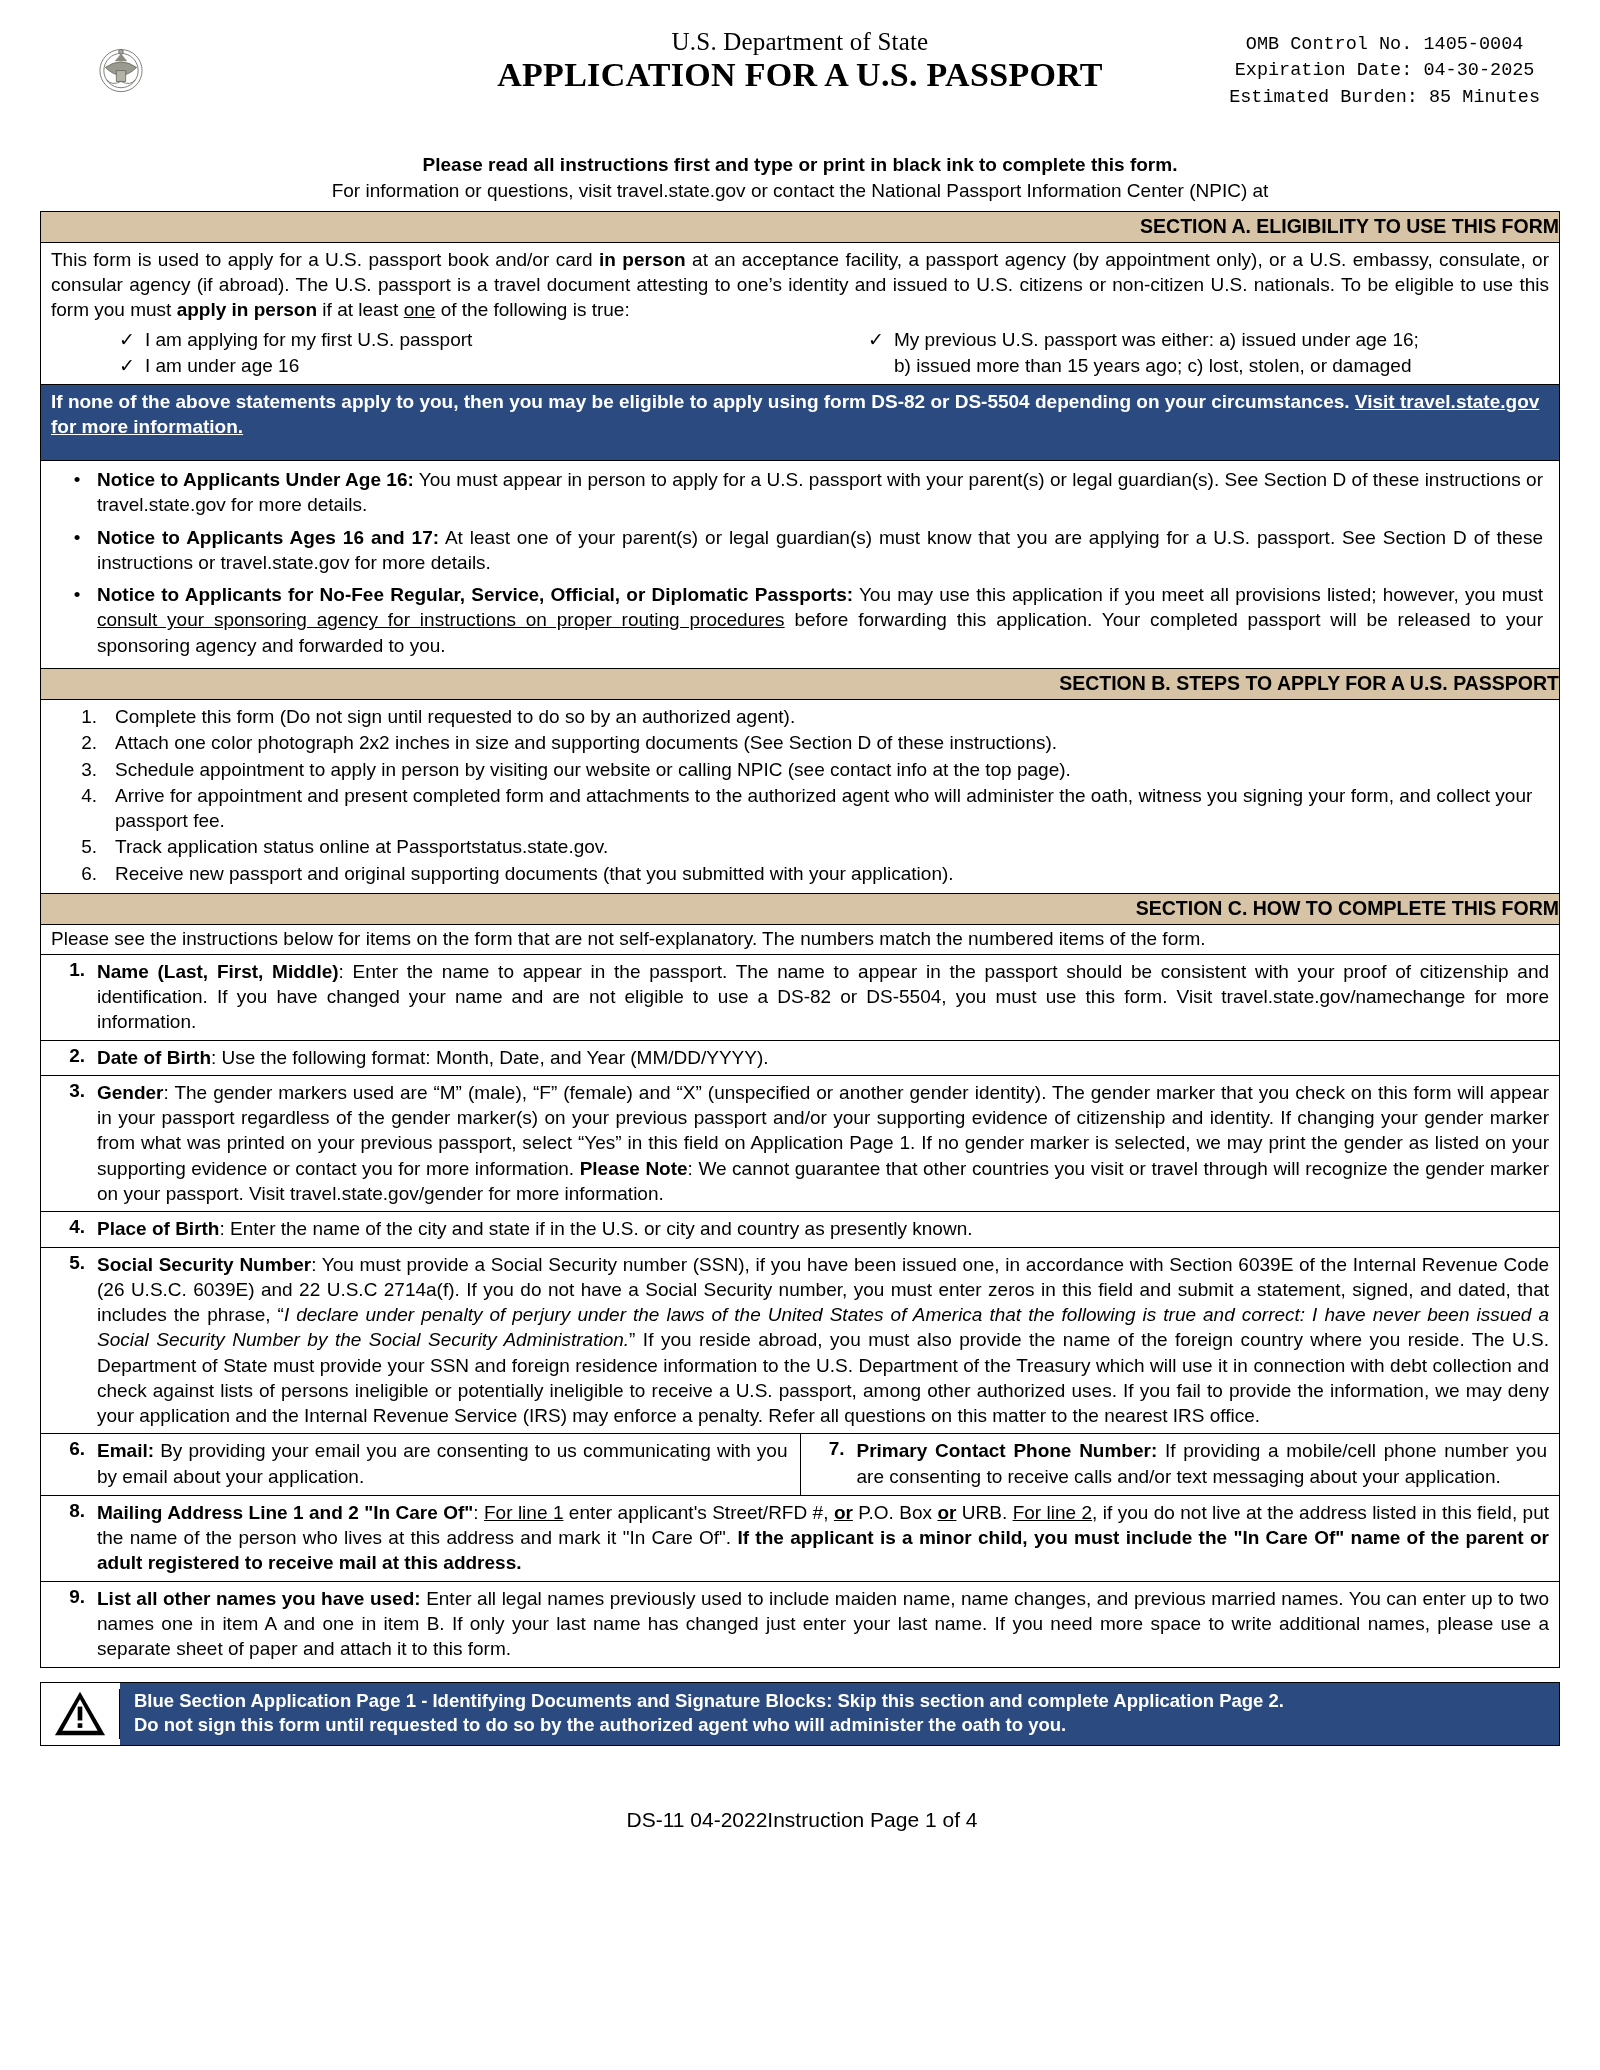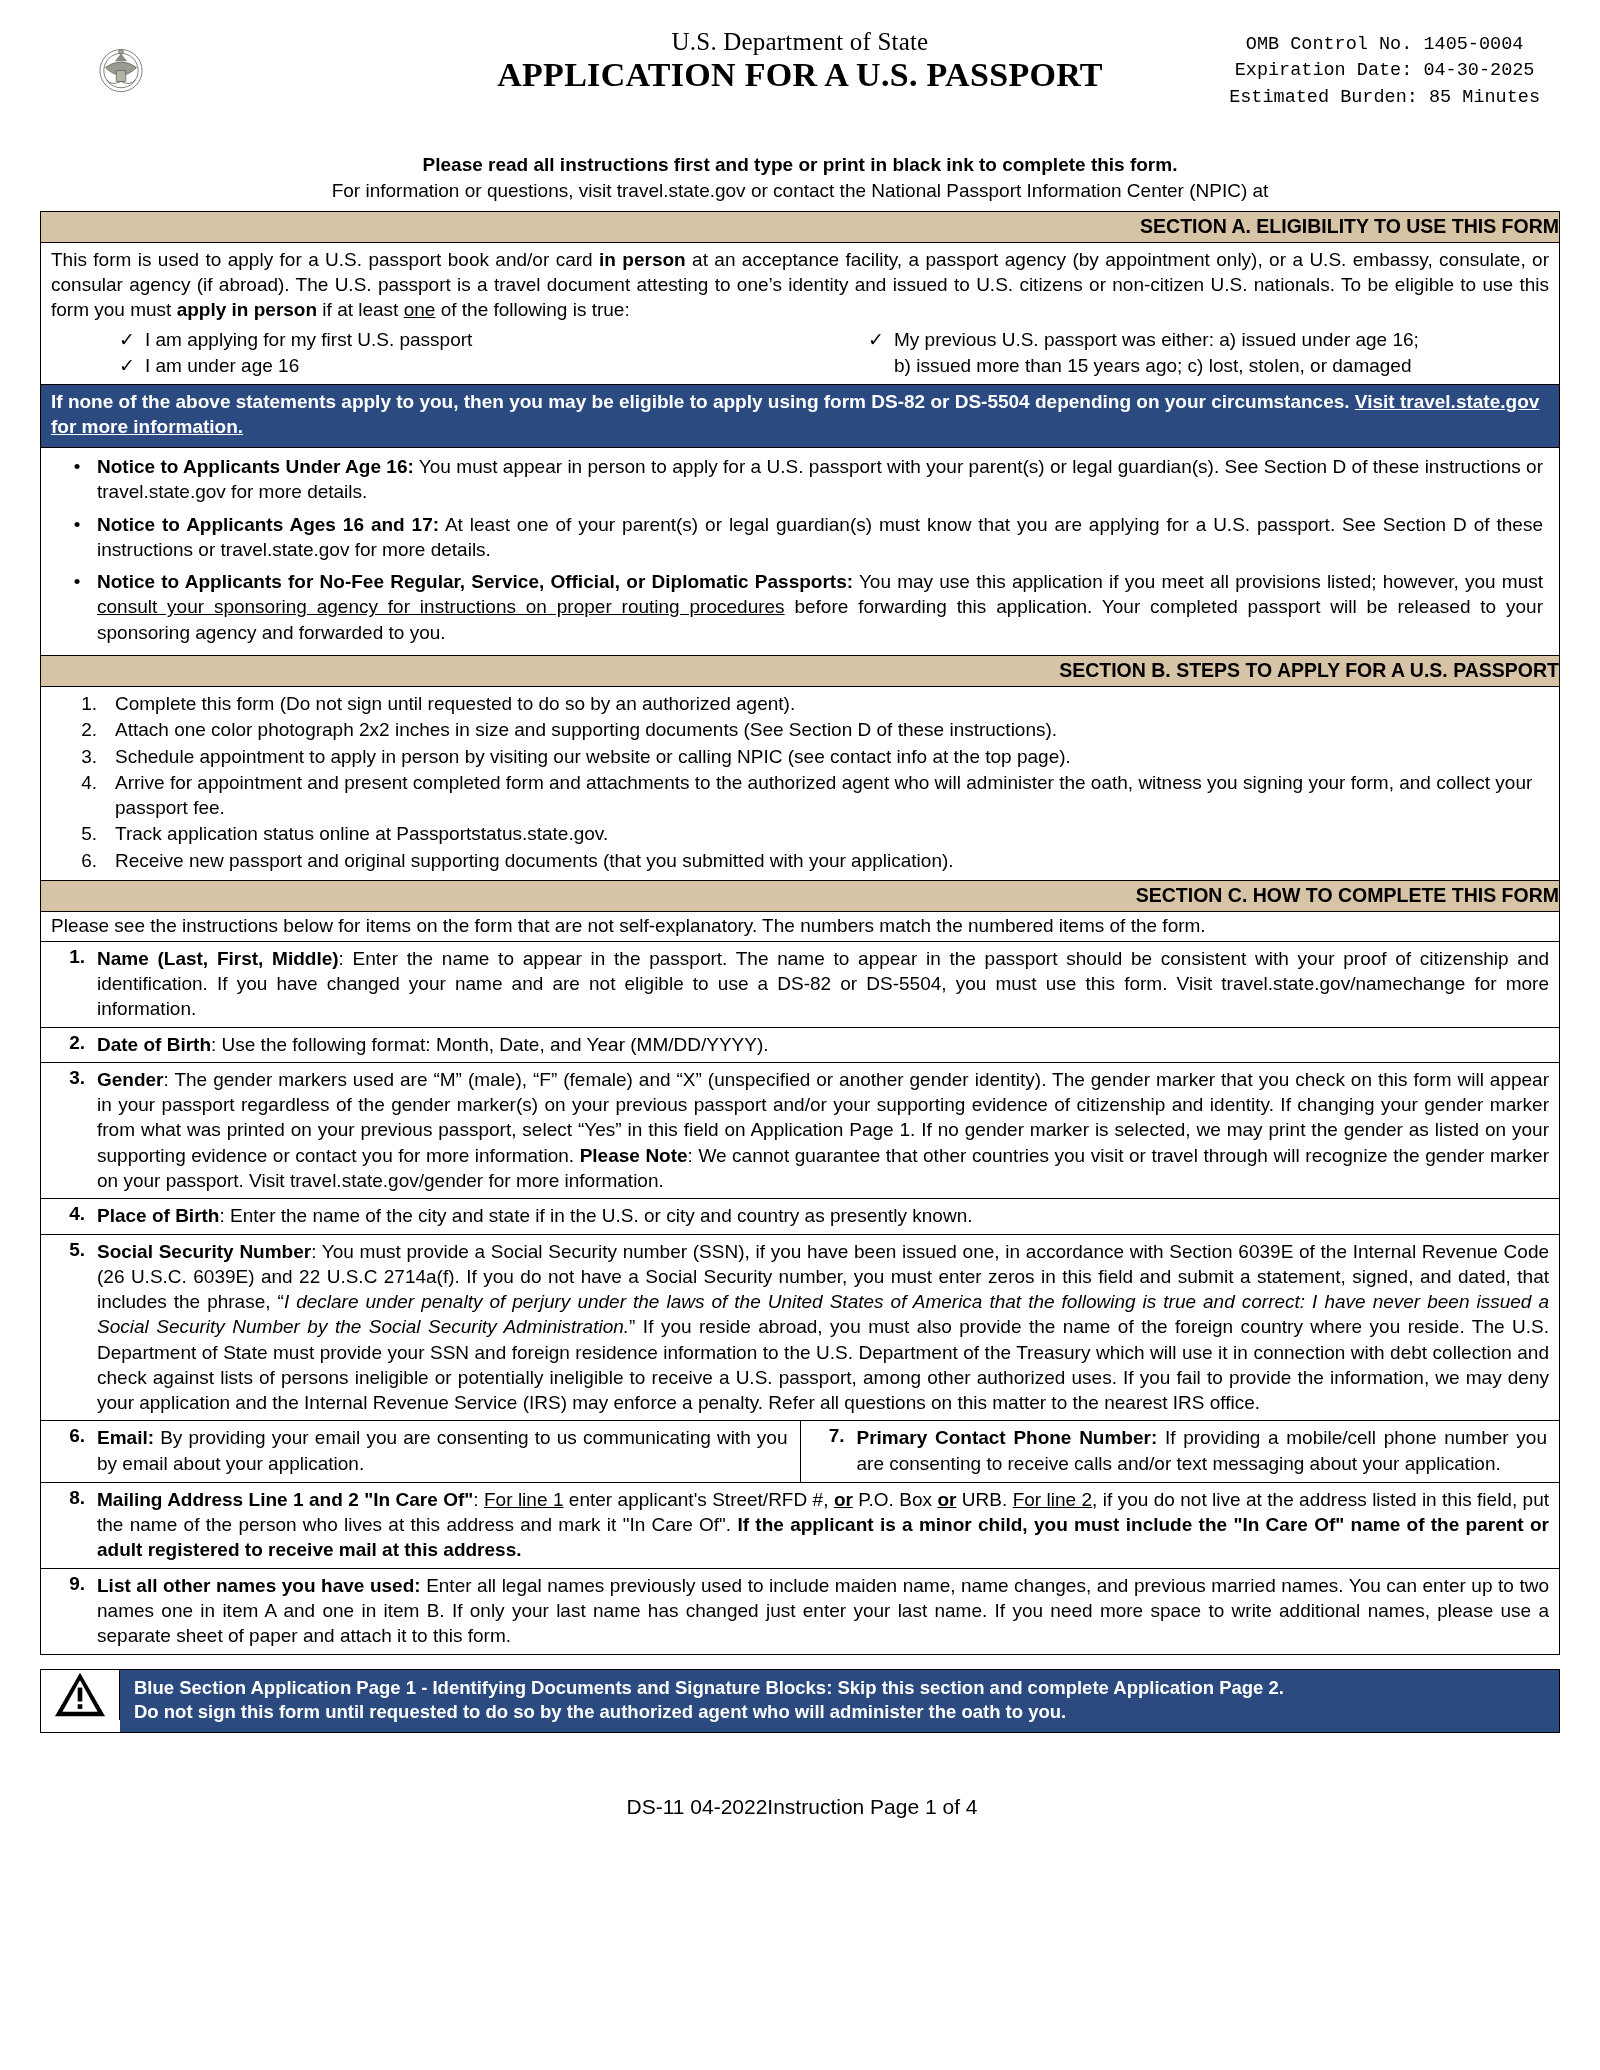--- a/index.html
+++ b/index.html
@@ -111,21 +111,21 @@
     color: #000;
   }
   .cktext { flex: 1; }
 
   .bluebar {
     background: #2b4b80;
     color: #fff;
     font-weight: bold;
     font-size: 19px;
     line-height: 1.32;
-    padding: 4px 10px 8px 10px;
+    padding: 4px 10px 21px 10px;
     border-top: 1.5px solid #000;
     border-bottom: 1.5px solid #000;
   }
   .bluebar .u { text-decoration: underline; }
 
   .bullets {
     padding: 6px 16px 8px 16px;
     font-size: 19px;
   }
   .bullet {
@@ -202,21 +202,21 @@
     display: flex;
     padding: 4px 8px 6px 0;
   }
   .halfcell.left { border-right: 1.5px solid #000; }
   .halfcell .inum { width: 56px; flex: 0 0 56px; padding: 0 12px 0 0; }
   .halfcell .itext { padding: 0 4px 0 0; }
 
   
   .warnrow {
     display: flex;
-    align-items: flex-start;
+    align-items: center;
     margin-top: 14px;
     border: 1.5px solid #000;
   }
   .warnicon {
     width: 78px;
     flex: 0 0 78px;
     display: flex;
     align-items: center;
     justify-content: center;
     background: #fff;

